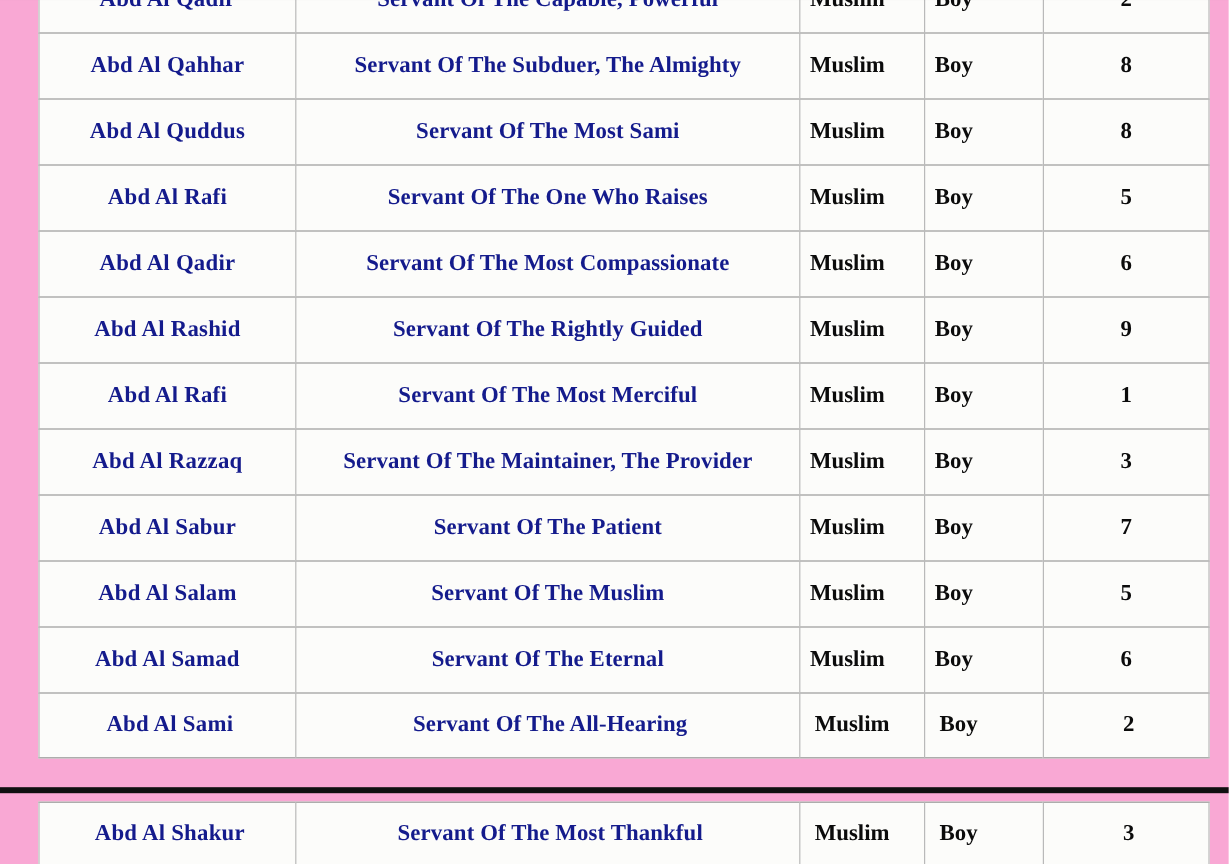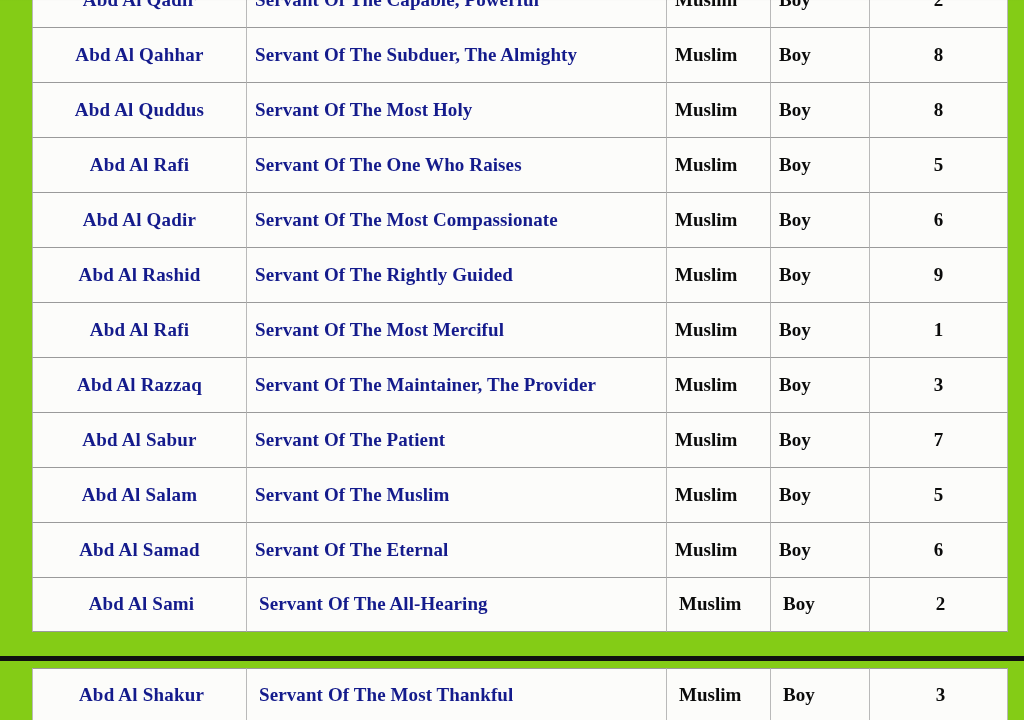--- a/index.html
+++ b/index.html
@@ -11,21 +11,21 @@
     width: 1024px;
     height: 720px;
     overflow: hidden;
     font-family: "Liberation Serif", "DejaVu Serif", serif;
     position: relative;
   }
 
   .page {
     position: absolute;
     inset: 0;
-    background: #84cc16;
+    background: #f9a8d4;
   }
 
   
   .names-table {
     border-collapse: separate;
     border-spacing: 0;
     table-layout: fixed;
     width: 976px;
     margin: 0 16px 0 32px;
     background: #fdfdfb;
@@ -58,21 +58,21 @@
   }
 
   
   .cell-name {
     color: #141b8c;
     text-align: center;
     letter-spacing: .2px;
   }
   .cell-meaning {
     color: #141b8c;
-    text-align: left;
+    text-align: center;
     padding-left: 10px;
     letter-spacing: .1px;
   }
   .cell-religion,
   .cell-gender {
     color: #0b0b0b;
   }
   .cell-num {
     color: #0b0b0b;
     text-align: center;
@@ -136,21 +136,21 @@
         </tr>
         <tr>
           <td class="cell-name">Abd Al Qahhar</td>
           <td class="cell-meaning">Servant Of The Subduer, The Almighty</td>
           <td class="cell-religion">Muslim</td>
           <td class="cell-gender">Boy</td>
           <td class="cell-num">8</td>
         </tr>
         <tr>
           <td class="cell-name">Abd Al Quddus</td>
-          <td class="cell-meaning">Servant Of The Most Holy</td>
+          <td class="cell-meaning">Servant Of The Most Sami</td>
           <td class="cell-religion">Muslim</td>
           <td class="cell-gender">Boy</td>
           <td class="cell-num">8</td>
         </tr>
         <tr>
           <td class="cell-name">Abd Al Rafi</td>
           <td class="cell-meaning">Servant Of The One Who Raises</td>
           <td class="cell-religion">Muslim</td>
           <td class="cell-gender">Boy</td>
           <td class="cell-num">5</td>

